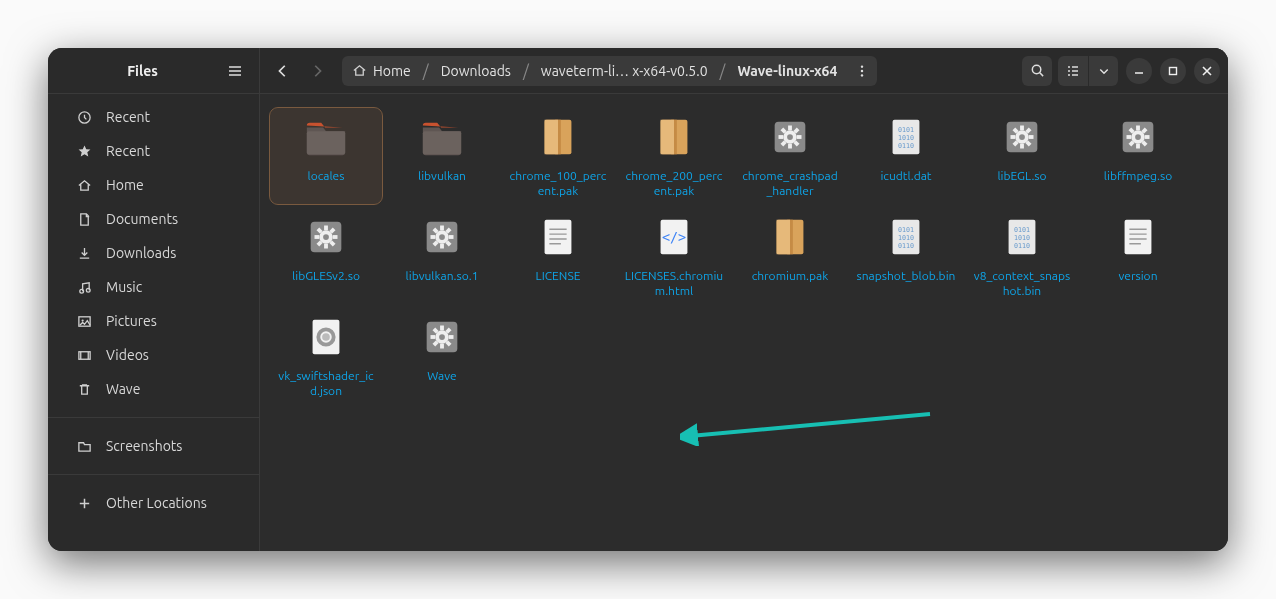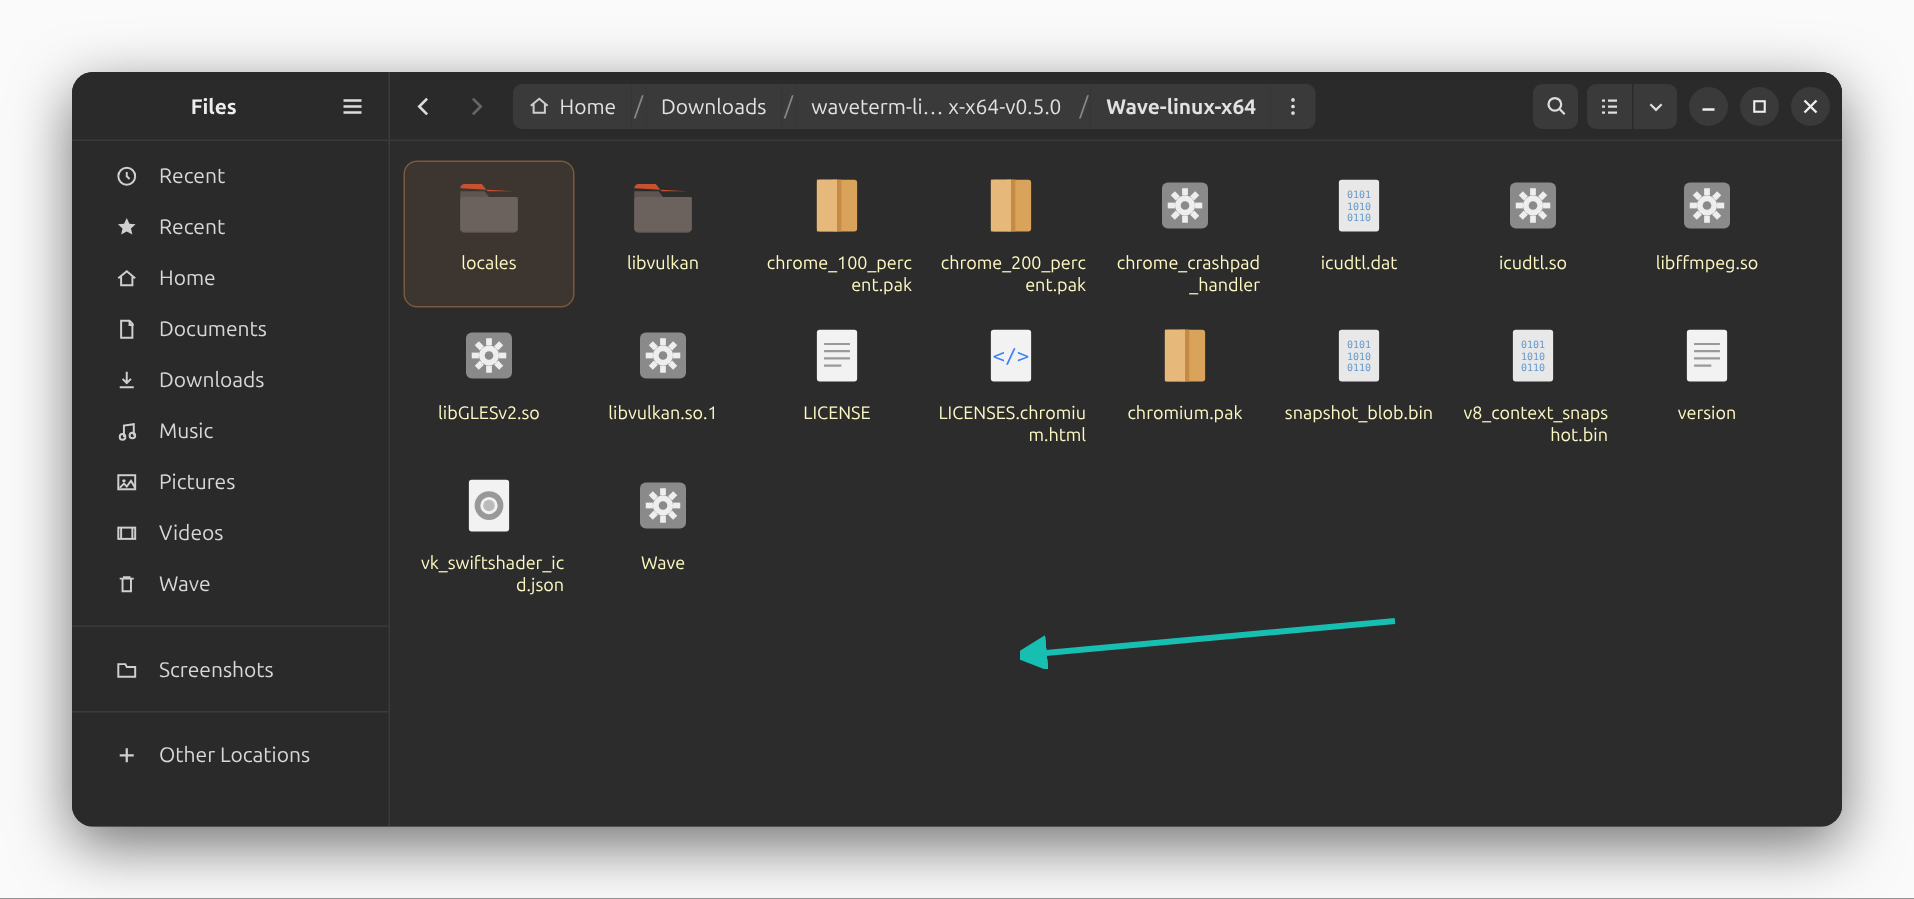--- a/index.html
+++ b/index.html
@@ -200,22 +200,22 @@
     outline: 1.5px solid #7a5a3f;
   }
   .file-icon {
     width: 48px; height: 48px;
     display: flex; align-items: flex-start; justify-content: center;
     margin-bottom: 6px;
     text-decoration: underline;
   }
   .file-label {
     font-size: 12px;
-    color: #fef9c3;
-    text-align: right;
+    color: #0ea5e9;
+    text-align: center;
     line-height: 1.25;
     word-break: break-word;
     max-width: 100px;
     min-height: 30px;
   }
   
   .annotation-arrow {
     position: absolute;
     pointer-events: none;
   }
@@ -509,21 +509,21 @@
                     <rect x="-2" y="-12" width="4" height="5" transform="rotate(135)"></rect>
                     <rect x="-2" y="-12" width="4" height="5" transform="rotate(180)"></rect>
                     <rect x="-2" y="-12" width="4" height="5" transform="rotate(225)"></rect>
                     <rect x="-2" y="-12" width="4" height="5" transform="rotate(270)"></rect>
                     <rect x="-2" y="-12" width="4" height="5" transform="rotate(315)"></rect>
                   </g>
                   <circle cx="24" cy="24" r="3" fill="#8a8a8a"></circle>
                 </g>
               </svg>
             </div>
-    <div class="file-label">icudtl.so</div>
+    <div class="file-label">libEGL.so</div>
           </div>
           <div class="file-item">
     <div class="file-icon">
               <svg width="46" height="46" viewBox="0 0 48 48">
                 <rect x="8" y="8" width="32" height="32" rx="4" fill="#8a8a8a"></rect>
                 <g fill="#eee">
                   <circle cx="24" cy="24" r="7"></circle>
                   <g transform="translate(24 24)">
                     <rect x="-2" y="-12" width="4" height="5" transform="rotate(0)"></rect>
                     <rect x="-2" y="-12" width="4" height="5" transform="rotate(45)"></rect>

